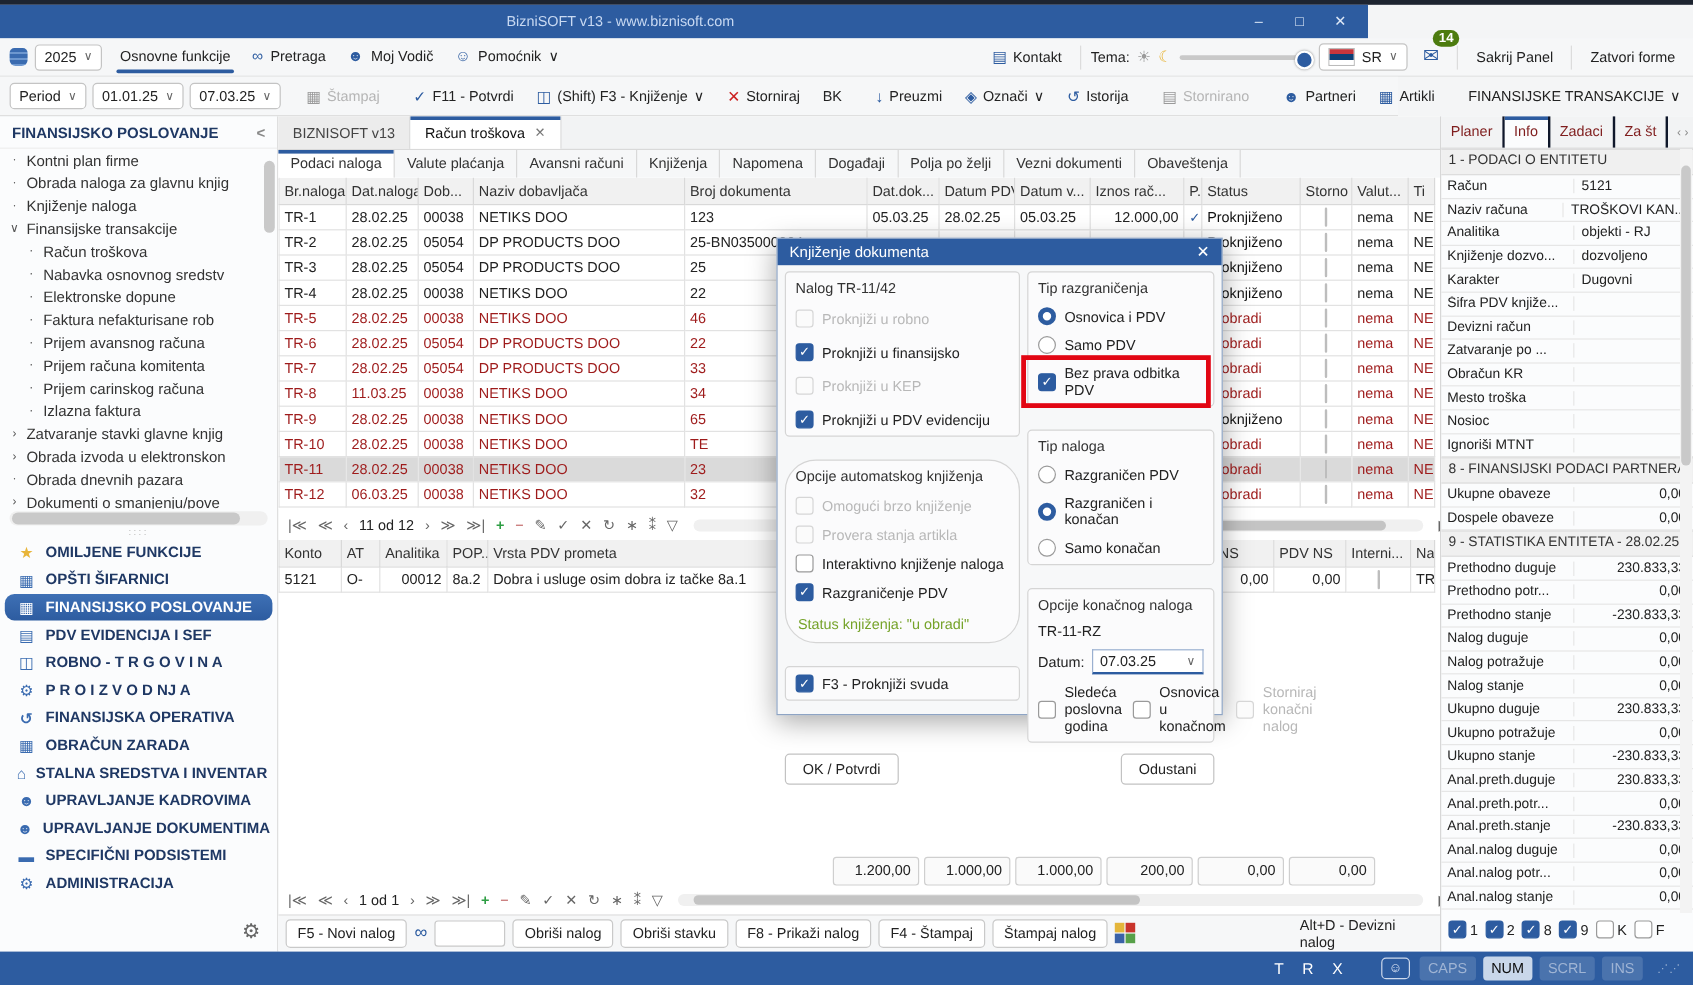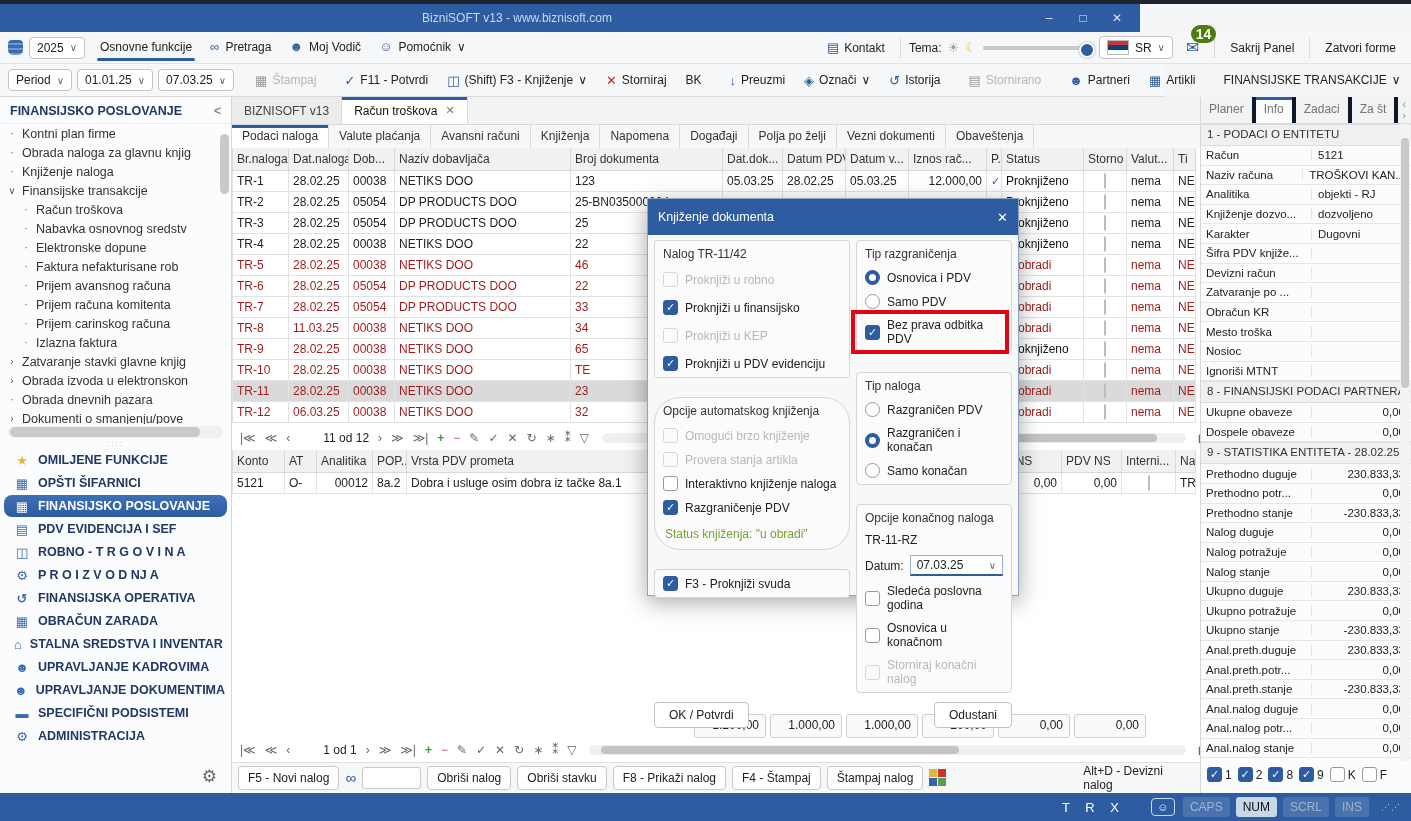--- a/index.html
+++ b/index.html
@@ -23,21 +23,21 @@
   .tbtab.active::after{content:"";position:absolute;left:6px;right:6px;bottom:0;height:3px;background:#2d5ca0;border-radius:2px;}
   .sep{width:1px;height:20px;background:#dcdcdc;margin:0 2px;}
   .ic{font-size:13px;line-height:1;}
   .ic.blue{color:#2d5ca0;} .ic.red{color:#c22;} .ic.gray{color:#9a9a9a;} .ic.gold{color:#e8b53a;}
   #dbicon{width:15px;height:15px;border-radius:4px 4px 5px 5px;background:repeating-linear-gradient(#3a6bb0 0 3px,#6d97cf 3px 5px);}
   #themeslider{width:110px;height:4px;background:#c9c9c9;border-radius:2px;position:relative;}
   #themeslider .knob{position:absolute;right:-2px;top:-4px;width:12px;height:12px;border-radius:50%;background:#2d5ca0;border:2px solid #fff;box-shadow:0 0 2px #888;}
   #flag{width:20px;height:13px;border:1px solid #bbb;display:flex;flex-direction:column;}
   #flag div{flex:1;}
   #mailwrap{position:relative;}
-  #mailbadge{position:absolute;top:-11px;right:-10px;background:#4d7c0f;color:#fff;border-radius:9px;padding:1px 5px;font-size:14px;font-weight:bold;}
+  #mailbadge{position:absolute;top:-11px;right:-10px;background:#4d7c0f;color:#fff;border-radius:9px;padding:1px 5px;font-size:11px;font-weight:bold;}
   
   #sidebar{left:0;top:97px;width:232px;height:696px;background:#fbfcfd;border-right:1px solid #d7d7d7;box-sizing:border-box;}
   #sbheader{display:flex;justify-content:space-between;align-items:center;padding:7px 10px 5px 10px;font-weight:bold;color:#1f3864;font-size:12.5px;}
   #tree{height:300px;overflow:hidden;position:relative;border-top:1px solid #eee;}
   .treeitem{display:flex;align-items:center;gap:4px;padding:2.5px 2px;font-size:12.5px;color:#333;white-space:nowrap;cursor:pointer;}
   .treeitem .arw{width:12px;color:#555;font-size:10px;text-align:center;flex:none;}
   .treeitem.d1{padding-left:20px;}
   .treeitem.d0{padding-left:6px;}
   #treevscroll{position:absolute;right:2px;top:2px;width:9px;height:290px;}
   #treevscroll .thumb{width:9px;height:60px;background:#c9c9c9;border-radius:5px;margin-top:8px;}
@@ -68,40 +68,40 @@
   tr.selected td{background:#dadada;}
   td.num{text-align:right;} td.center{text-align:center;}
   td .pcheck{color:#2d5ca0;font-size:11px;}
   td.black{color:#111;}
   .cbsmall{width:13px;height:13px;border:1px solid #bdbdbd;border-radius:3px;background:#fff;margin:0 auto;}
   
   .navbar{display:flex;align-items:center;gap:9px;padding:0 8px;color:#666;font-size:12px;height:24px;}
   .navbar .nb{cursor:pointer;}
   .navbar .plus{color:#2e9e44;font-weight:bold;}
   .navbar .minus{color:#b55;}
-  .navbar .pos{color:#222;margin-left:24px;}
+  .navbar .pos{color:#222;}
   .hscroll{flex:1;height:10px;background:#f0f0f0;border-radius:5px;position:relative;margin:0 4px;}
   .hscroll .thumb{position:absolute;top:1px;height:8px;background:#c4c4c4;border-radius:4px;}
   
   #kontowrap{position:absolute;left:232px;top:450px;width:968px;height:45px;overflow:hidden;}
   
   #totals{position:absolute;left:232px;top:714px;width:968px;height:24px;display:flex;gap:4px;justify-content:flex-start;padding-left:462px;box-sizing:border-box;}
   .totbox{border:1px solid #cfcfcf;border-radius:3px;background:#fafafa;padding:3px 6px;min-width:58px;text-align:right;font-size:12px;}
   #nav2{position:absolute;left:232px;top:738px;width:968px;}
   
   #bottombtns{position:absolute;left:232px;top:762px;width:968px;height:30px;display:flex;align-items:center;gap:6px;padding:0 6px;box-sizing:border-box;background:#f6f7f8;border-top:1px solid #e0e0e0;}
   .bbtn{background:#fff;border:1px solid #c9c9c9;border-radius:4px;padding:4px 9px;cursor:pointer;white-space:nowrap;}
   #quickfind{width:58px;height:20px;border:1px solid #c9c9c9;border-radius:3px;background:#fff;}
   #colorgrid{width:18px;height:18px;display:grid;grid-template-columns:8px 8px;grid-template-rows:8px 8px;gap:1px;cursor:pointer;}
   #colorgrid i{display:block;} 
   #deviznilabel{margin-left:130px;color:#222;}
   
   #rpanel{left:1200px;top:97px;width:211px;height:696px;background:#fbfcfd;border-left:1px solid #d7d7d7;box-sizing:border-box;}
   #rtabs{display:flex;height:26px;border-bottom:1px solid #d9d9d9;background:#f2f3f4;align-items:stretch;}
-  .rtab{padding:5px 8px;border-right:4px solid #0f172a;position:relative;cursor:pointer;white-space:nowrap;color:#737373;}
+  .rtab{padding:5px 8px;border-right:2px solid #0f172a;position:relative;cursor:pointer;white-space:nowrap;color:#7f1d1d;}
   .rtab.active{background:#fbfcfd;}
   .rtab.active::before{content:"";position:absolute;left:0;right:0;top:0;height:3px;background:#2d5ca0;}
   .rarrows{margin-left:auto;display:flex;align-items:center;gap:4px;padding:0 4px;color:#888;font-size:10px;}
   #rrows{height:637px;overflow:hidden;position:relative;font-size:11.5px;}
   .rsection{background:#f0f0f0;border-bottom:1px solid #ddd;border-top:1px solid #ddd;padding:3px 6px;color:#333;white-space:nowrap;height:14px;}
   .rrow{display:flex;border-bottom:1px solid #e6e6e6;height:18.6px;align-items:center;}
   .rrow .rl{width:100px;padding:0 5px;border-right:1px solid #e6e6e6;white-space:nowrap;overflow:hidden;}
   .rrow .rv{flex:1;padding:0 6px;text-align:right;white-space:nowrap;}
   .rrow .rv.left{text-align:left;}
   #rvscroll{position:absolute;right:1px;top:0;width:10px;height:637px;background:#f3f3f3;}
@@ -112,21 +112,21 @@
   .cb .box{width:15px;height:15px;border:1px solid #9a9a9a;border-radius:3px;background:#fff;flex:none;
            display:flex;align-items:center;justify-content:center;color:#fff;font-size:11px;box-sizing:border-box;}
   .cb.checked .box{background:#2d5ca0;border-color:#2d5ca0;}
   .cb.disabled{color:#b8b8b8;cursor:default;}
   .cb.disabled .box{border-color:#d6d6d6;background:#fbfbfb;}
   .radio{display:flex;align-items:center;gap:7px;cursor:pointer;}
   .radio .dot{width:15px;height:15px;border-radius:50%;border:1px solid #9a9a9a;background:#fff;box-sizing:border-box;flex:none;}
   .radio.selected .dot{border:4px solid #2d5ca0;background:#fff;}
   
   #dialog{left:647px;top:198px;width:370px;height:396px;background:#f7f8f9;border:1px solid #8ea4c4;box-shadow:0 6px 22px rgba(0,0,0,.35);z-index:20;}
-  #dlgtitle{height:36px;background:#2d5ca0;color:#fff;display:flex;align-items:center;padding:0 10px;font-size:12.5px;}
+  #dlgtitle{height:22px;background:#2d5ca0;color:#fff;display:flex;align-items:center;padding:0 10px;font-size:12.5px;}
   #dlgtitle .x{margin-left:auto;cursor:pointer;font-size:13px;}
   #dlgbody{display:flex;gap:6px;padding:5px 6px;}
   .dcol{display:flex;flex-direction:column;gap:19px;}
   #dcolL{width:196px;} #dcolR{width:156px;}
   .gbox{border:1px solid #d5d5d5;border-radius:4px;background:#fbfbfc;padding:6px 8px;display:flex;flex-direction:column;gap:9px;}
   .glabel{color:#333;}
   #dlgstatus{color:#76a32a;padding:2px 2px;}
   #dlgbtns{display:flex;justify-content:space-between;padding:4px 6px;}
   .dbtn{background:#fff;border:1px solid #c2c2c2;border-radius:4px;padding:5px 14px;cursor:pointer;}
   .hl{position:relative;}
@@ -1040,21 +1040,21 @@
       <div class="gbox" id="finalgroup" style="gap:8px;">
         <div class="glabel">Opcije konačnog naloga</div>
         <div>TR-11-RZ</div>
         <div id="datecombo">
           <span>Datum:</span>
           <span class="dc">
             <span>07.03.25</span>
             <span class="car" style="color:#666;font-size:10px;">∨</span>
           </span>
         </div>
-        <div id="finalchecks" style="display:flex;flex-direction:column;gap:9px;">
+        <div id="finalchecks" style="display:flex;flex-direction:row;gap:9px;">
             <div class="cb">
               <span class="box"></span>
               <span>Sledeća poslovna godina</span>
             </div>
             <div class="cb">
               <span class="box"></span>
               <span>Osnovica u konačnom</span>
             </div>
             <div class="cb disabled">
               <span class="box"></span>

